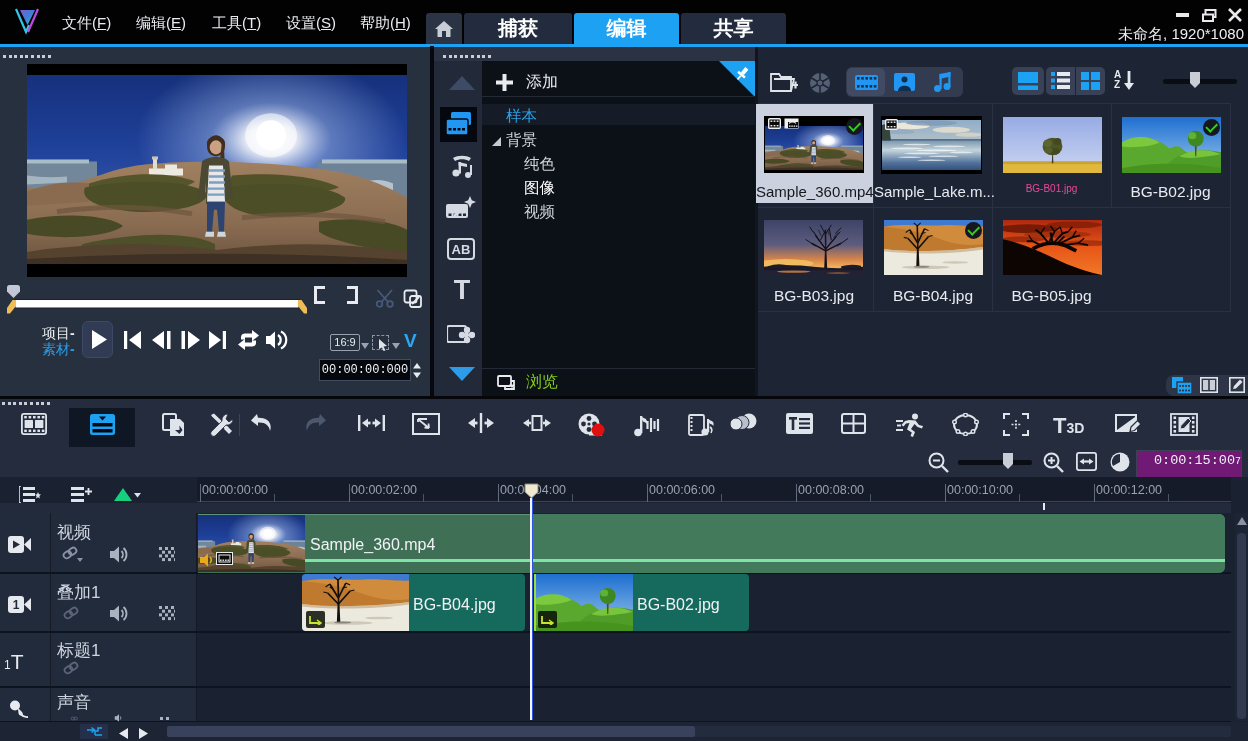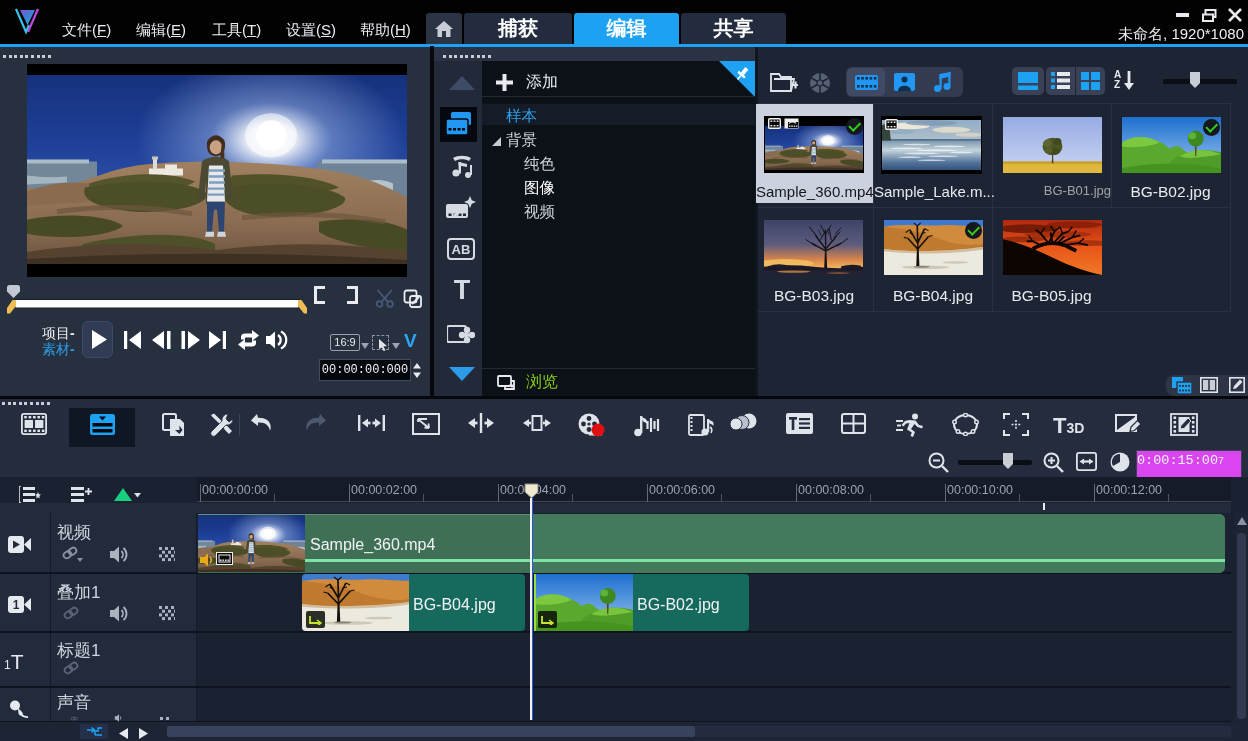--- a/index.html
+++ b/index.html
@@ -25,21 +25,21 @@
         <linearGradient id="lg1" x1="0" y1="0" x2="1" y2="1">
   <stop offset="0" stop-color="#7b5bd6"></stop>
           <stop offset="0.5" stop-color="#3f7fd4"></stop>
           <stop offset="1" stop-color="#2ed3e8"></stop>
         </linearGradient>
       </defs>
  <polyline points="2,3 12,26 15,19" fill="none" stroke="#35c3e8" stroke-width="2.2"></polyline>
  <polyline points="24,3 14,26" fill="none" stroke="#c04ae0" stroke-width="2.2"></polyline>
  <polygon points="6,4 21,4 13.5,19" fill="url(#lg1)"></polygon>
 </svg>
-<div class="abs wt" style="left:0;top:7px;width:430px;height:44px;font-size:15px;">
+<div class="abs wt" style="left:0;top:0;width:430px;height:44px;font-size:15px;">
  <span class="abs" style="left:62px;top:14px">文件(<u>F</u>)</span>
  <span class="abs" style="left:136px;top:14px">编辑(<u>E</u>)</span>
  <span class="abs" style="left:212px;top:14px">工具(<u>T</u>)</span>
  <span class="abs" style="left:286px;top:14px">设置(<u>S</u>)</span>
  <span class="abs" style="left:360px;top:14px">帮助(<u>H</u>)</span>
 </div>
 
 <div class="abs" style="left:426px;top:13px;width:36px;height:31px;background:#2b3445;border-radius:3px 3px 0 0;"></div>
 <svg class="abs" style="left:434px;top:20px" width="20" height="18" viewBox="0 0 20 18">
  <path d="M10 1 L19 9 L16.5 9 L16.5 17 L12 17 L12 11 L8 11 L8 17 L3.5 17 L3.5 9 L1 9 Z" fill="#c7ccd6"></path>
@@ -396,21 +396,21 @@
           <rect x="8.7" y="7" width="1.8" height="1.4"></rect>
         </g>
 </svg>
 <div class="abs" style="left:874px;top:183px;width:118px;height:20px;color:#e8eaf0;font-size:15px;text-align:center;">Sample_Lake.m...</div>
 
 <div class="abs" style="left:1003px;top:117px;width:99px;height:56px;overflow:hidden;">
  <svg width="99" height="56" viewBox="0 0 100 57" preserveAspectRatio="none">
           <use href="#scB01"></use>
         </svg>
       </div>
-<div class="abs" style="left:992px;top:183px;width:119px;height:20px;color:#a3a3a3;font-size:13px;text-align:right;">BG-B01.jpg</div>
+<div class="abs" style="left:992px;top:183px;width:119px;height:20px;color:#ec4899;font-size:10px;text-align:center;">BG-B01.jpg</div>
 
 <div class="abs" style="left:1122px;top:117px;width:99px;height:56px;overflow:hidden;">
  <svg width="99" height="56" viewBox="0 0 100 57" preserveAspectRatio="none">
           <use href="#scB02"></use>
         </svg>
       </div>
 <div class="chk" style="left:1203px;top:119px;"></div>
 <div class="abs" style="left:1111px;top:183px;width:119px;height:20px;color:#e8eaf0;font-size:15.5px;text-align:center;">BG-B02.jpg</div>
 
 <div class="abs" style="left:764px;top:220px;width:99px;height:55px;overflow:hidden;">
@@ -683,21 +683,21 @@
 <svg class="abs" style="left:1076px;top:452px" width="21" height="19" viewBox="0 0 21 19" fill="#dfe3ea">
  <rect x="0.9" y="0.9" width="19.2" height="17.2" rx="2" fill="none" stroke="#dfe3ea" stroke-width="1.8"></rect>
  <polygon points="3.5,9.5 8,6.5 8,12.5"></polygon>
         <polygon points="17.5,9.5 13,6.5 13,12.5"></polygon>
         <rect x="7" y="8.4" width="7" height="2.2"></rect>
 </svg>
 <svg class="abs" style="left:1110px;top:452px" width="20" height="20" viewBox="0 0 20 20">
  <circle cx="10" cy="10" r="9.5" fill="#dfe3ea"></circle>
  <path d="M10 10 L10 2 A8 8 0 0 0 3 14 Z" fill="#242c3d"></path>
 </svg>
-<div class="abs" style="left:1136px;top:450px;width:106px;height:32px;background:#d946ef;border:1px solid #3a4254;color:#eef1f5;font-family:'Liberation Mono',monospace;font-size:13.5px;text-align:left;line-height:20px;">0:00:15:00<span style="font-size:10px">7</span></div>
+<div class="abs" style="left:1136px;top:450px;width:106px;height:32px;background:#701a75;border:1px solid #3a4254;color:#eef1f5;font-family:'Liberation Mono',monospace;font-size:13.5px;text-align:right;line-height:20px;">0:00:15:00<span style="font-size:10px">7</span></div>
 </div>
 
 <div id="timeline">
 <div class="abs" style="left:0;top:477px;width:1248px;height:264px;background:#1a2130;"></div>
 
 <svg class="abs" style="left:19px;top:486px" width="22" height="17" viewBox="0 0 22 17">
  <path d="M2 0 L0 0 L0 17 L2 17" stroke="#dfe3ea" stroke-width="1.6" fill="none"></path>
  <g fill="#dfe3ea">
           <rect x="4" y="1" width="12" height="3"></rect>
           <rect x="4" y="7" width="12" height="3"></rect>

